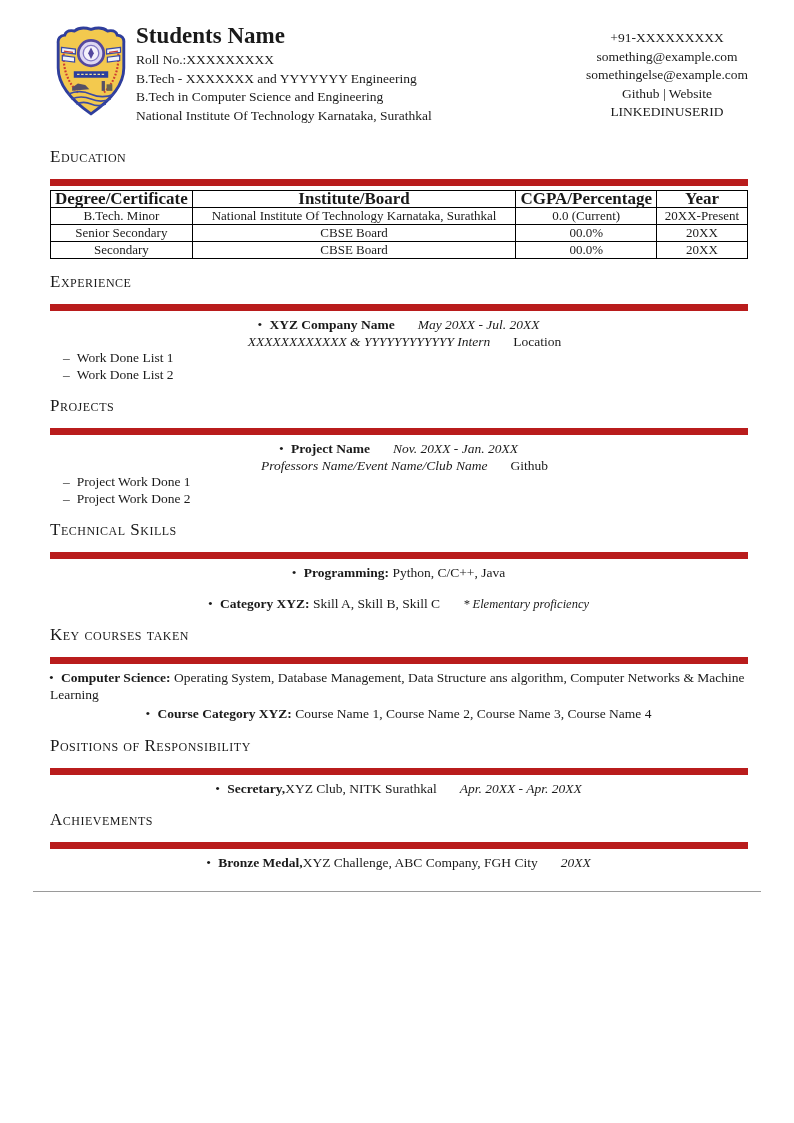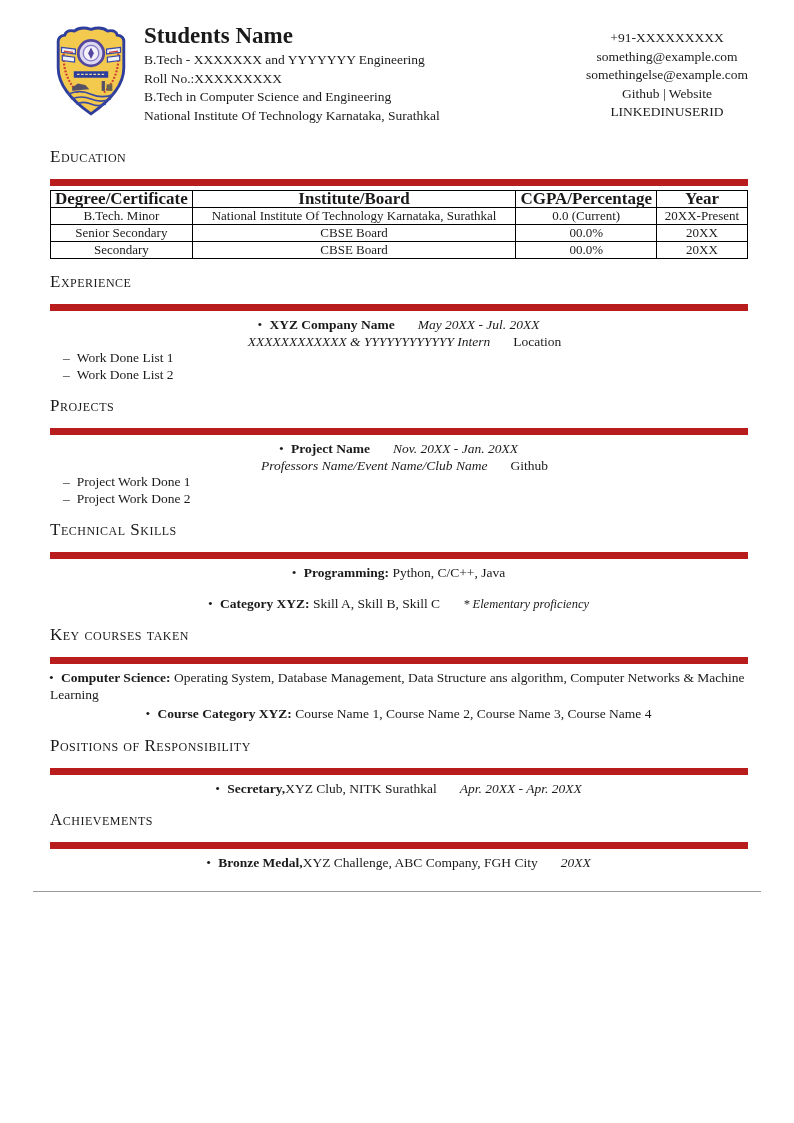--- a/index.html
+++ b/index.html
@@ -4,21 +4,21 @@
 <style>
   html,body{margin:0;padding:0;background:#e8e8e8;}
   .page{
     width:794px;height:1123px;margin:0 auto;background:#ffffff;
     font-family:"Liberation Serif","DejaVu Serif",serif;color:#1a1a1a;
     box-sizing:border-box;padding:24px 46px 0 50px;position:relative;
   }
   
   .header{display:flex;align-items:flex-start;}
   .logo-wrap{width:82px;height:94px;flex:none;margin-top:1px;}
-  .header-left{flex:1;margin-left:12px;}
+  .header-left{flex:1;margin-left:4px;}
   .name{font-size:23px;font-weight:bold;line-height:24px;margin-bottom:3px;}
   .info-line{font-size:13.5px;line-height:18.5px;white-space:nowrap;}
   .header-right{text-align:center;font-size:13.5px;line-height:18.5px;padding-top:5px;white-space:nowrap;}
   
   .section{margin-top:14px;}
   .section.first{margin-top:23px;}
   .section-title{
     font-size:17px;font-variant:small-caps;letter-spacing:0.5px;
     border-bottom:7px solid #b91c1c;padding-bottom:13px;line-height:18px;
   }
@@ -72,22 +72,22 @@
         <path d="M27,76 l7,-5 9,2 5,5 -21,2 z" fill="#555066"></path>
         <rect x="63" y="68" width="4" height="12" fill="#555066"></rect>
         <rect x="69" y="72" width="7" height="8" fill="#6b6350"></rect>
         <path d="M22,84 q14,-6 28,0 q14,6 28,0" fill="none" stroke="#3a49a4" stroke-width="2"></path>
         <path d="M26,90 q12,-5 24,0 q12,5 24,0" fill="none" stroke="#3a49a4" stroke-width="2"></path>
         <path d="M32,96 q9,-4 18,0 q9,4 18,0" fill="none" stroke="#3a49a4" stroke-width="2"></path>
       </svg>
     </div>
     <div class="header-left">
       <div class="name">Students Name</div>
+      <div class="info-line">Roll No.:XXXXXXXXX</div>
       <div class="info-line">B.Tech - XXXXXXX and YYYYYYY Engineering</div>
-      <div class="info-line">Roll No.:XXXXXXXXX</div>
       <div class="info-line">B.Tech in Computer Science and Engineering</div>
       <div class="info-line">National Institute Of Technology Karnataka, Surathkal</div>
     </div>
     <div class="header-right">
       <div>+91-XXXXXXXXX</div>
       <div>something@example.com</div>
       <div>somethingelse@example.com</div>
       <div>Github | Website</div>
       <div>LINKEDINUSERID</div>
     </div>

